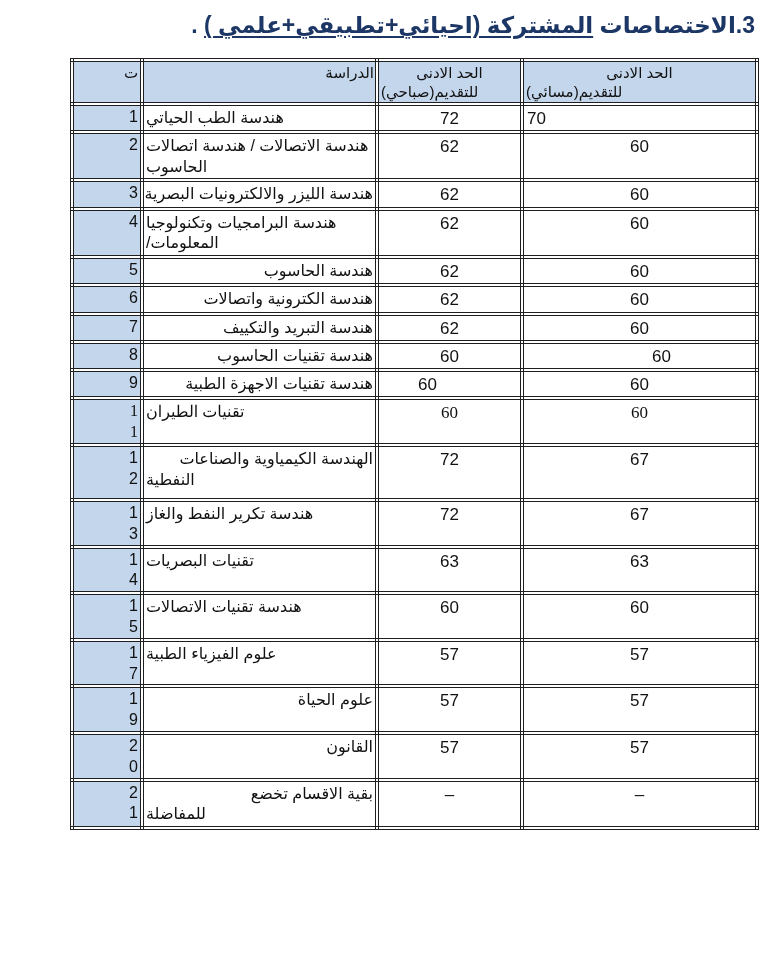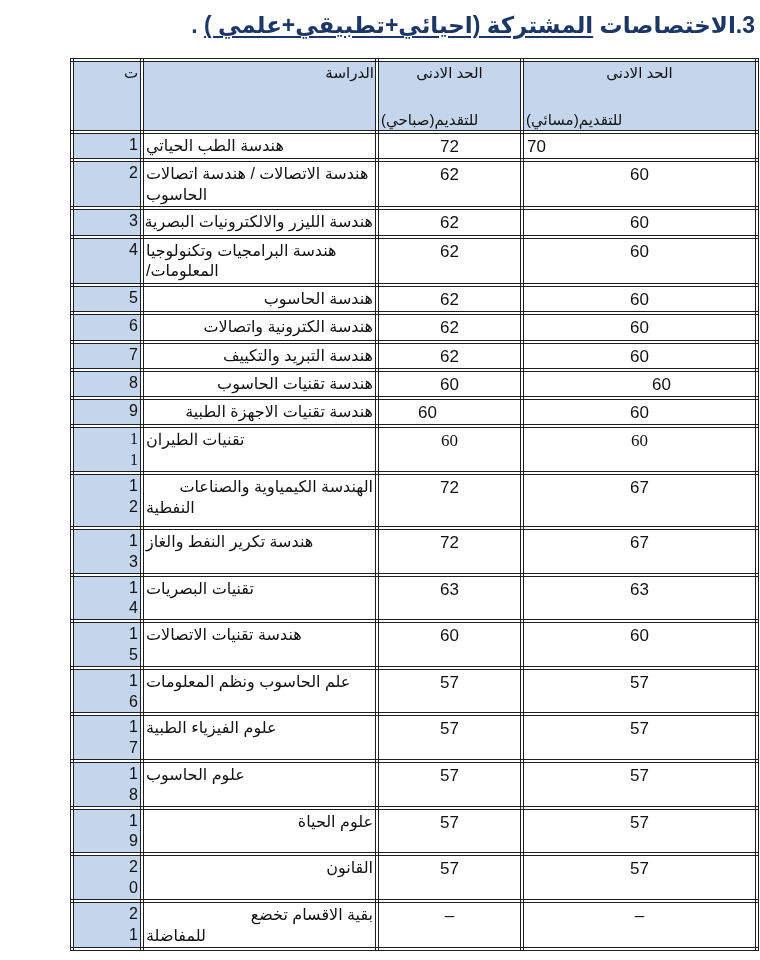--- a/index.html
+++ b/index.html
@@ -40,21 +40,21 @@
     overflow:hidden;
   }
   thead th{
     background:var(--header-fill,#c3d6ec);
     font-weight:normal;font-size:15px;line-height:1.25;
     padding:2px 2px 0 2px;direction:rtl;
   }
   th.h-num{text-align:right;padding-left:0;}
   th.h-study{text-align:right;padding-left:0;padding-right:1px;}
   th.h-score{text-align:center;}
-  th.h-score .l2{text-align:left;margin-top:28px;}
+  th.h-score .l2{text-align:left;}
 
   td.num-cell{
     background:var(--header-fill,#c3d6ec);
     text-align:right;font-size:16px;line-height:1.3;
     padding:1px 2px 0 0;
   }
   td.num-cell .rownum{
     display:inline-block;max-width:10px;
     word-break:break-all;text-align:right;
   }
@@ -215,44 +215,28 @@
           <td class="score-cell align-center">63</td>
         </tr>
         <tr style="height: 44px;">
           <td class="num-cell"><span class="rownum">15</span></td>
           <td class="study-cell">
             <div class="line al-left">هندسة تقنيات الاتصالات</div>
           </td>
           <td class="score-cell align-center">60</td>
           <td class="score-cell align-center">60</td>
         </tr>
-        <tr style="height: 39px;">
-          <td class="num-cell"><span class="rownum">16</span></td>
-          <td class="study-cell">
-            <div class="line al-left">علم الحاسوب ونظم المعلومات</div>
-          </td>
-          <td class="score-cell align-center">57</td>
-          <td class="score-cell align-center">57</td>
-        </tr>
         <tr style="height: 42px;">
           <td class="num-cell"><span class="rownum">17</span></td>
           <td class="study-cell">
             <div class="line al-left">علوم الفيزياء الطبية</div>
           </td>
           <td class="score-cell align-center">57</td>
           <td class="score-cell align-center">57</td>
         </tr>
-        <tr style="height: 41px;">
-          <td class="num-cell"><span class="rownum">18</span></td>
-          <td class="study-cell">
-            <div class="line al-left">علوم الحاسوب</div>
-          </td>
-          <td class="score-cell align-center">57</td>
-          <td class="score-cell align-center">57</td>
-        </tr>
         <tr style="height: 41px; border-radius: 8px;">
           <td class="num-cell"><span class="rownum">19</span></td>
           <td class="study-cell">
             <div class="line al-right">علوم الحياة</div>
           </td>
           <td class="score-cell align-center">57</td>
           <td class="score-cell align-center">57</td>
         </tr>
         <tr style="height: 38px; border-radius: 21px;">
           <td class="num-cell"><span class="rownum">20</span></td>

